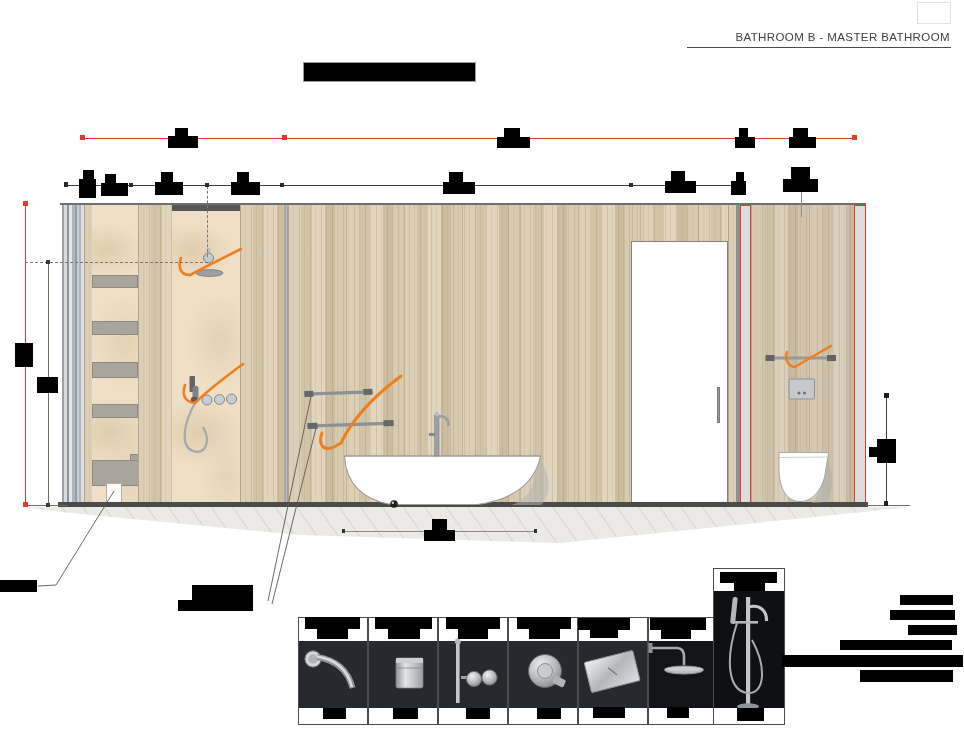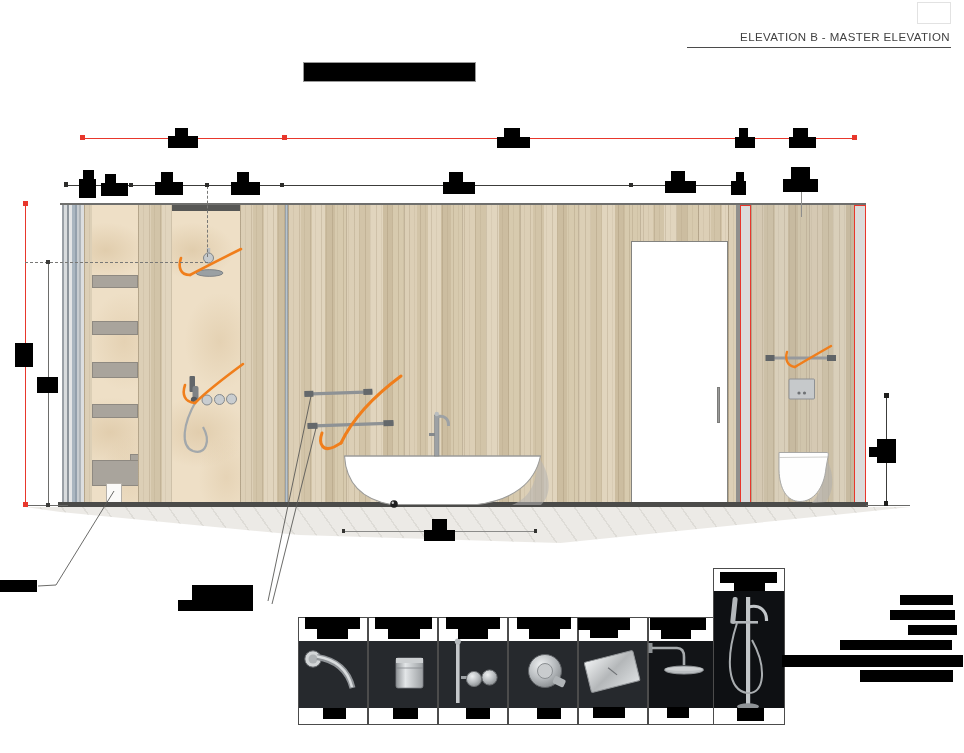--- a/index.html
+++ b/index.html
@@ -41,21 +41,21 @@
   
   .line,.tick,.redact{position:absolute;}
   .redact{background:#000;}
   svg{position:absolute;inset:0;pointer-events:none;}
 </style>
 </head>
 <body>
 
 <div id="canvas">
 
-  <div id="title" class="abs">ELEVATION B - MASTER ELEVATION</div>
+  <div id="title" class="abs">BATHROOM B - MASTER BATHROOM</div>
   <div id="title-rule" class="abs"></div>
   <div id="corner-box" class="abs"></div>
 
   <div id="wall" class="abs wood">
     <div id="glass-strips" class="abs" style="left:0;top:0;width:24px;height:303px;"></div>
     <div class="abs wood" style="left:24px;top:0;width:8px;height:303px;"></div>
 
     <div class="abs marble" style="left:32px;top:0;width:46px;height:303px;">
       <div class="abs rung" style="left:0;top:70px;width:46px;height:13px;"></div>
       <div class="abs rung" style="left:0;top:116px;width:46px;height:14px;"></div>

